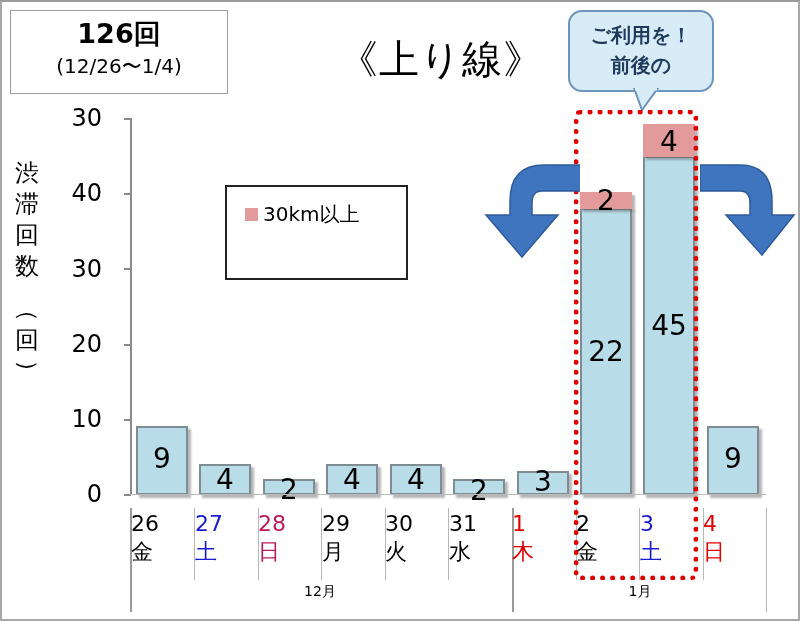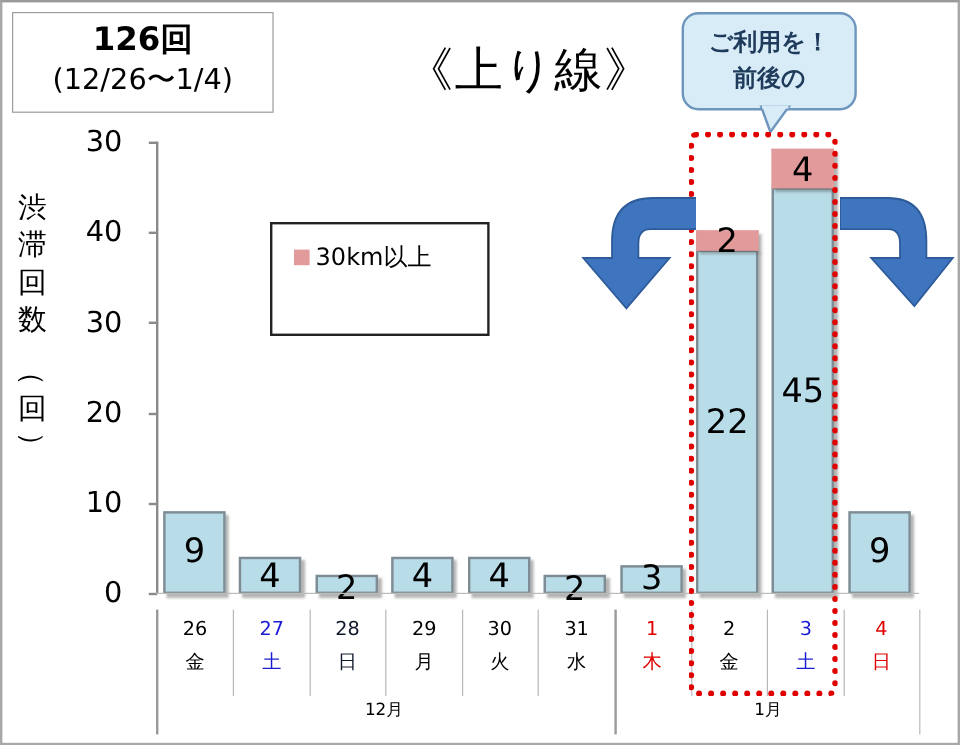--- a/index.html
+++ b/index.html
@@ -3,21 +3,21 @@
 <meta charset="utf-8">
 <style>
   html, body { margin:0; padding:0; background:#ffffff; }
   body { width:800px; height:621px; position:relative; overflow:hidden;
          font-family:"DejaVu Sans","Liberation Sans",sans-serif; color:#000; }
   .frame { position:absolute; left:0; top:0; width:796px; height:617px;
            border:2px solid #a8a8a8; border-top-color:#9a9a9a; background:#fff; }
   .count-box { position:absolute; left:10px; top:10px; width:218px; height:84px;
                border:1px solid #9c9c9c; box-sizing:border-box; text-align:center; }
   .count-main { font-size:27px; font-weight:bold; margin-top:6px; line-height:34px; }
-  .count-sub { font-size:24px; line-height:30px; }
+  .count-sub { font-size:20px; line-height:30px; }
   .title { position:absolute; left:338px; top:34px; font-size:40px; letter-spacing:1px;
            line-height:50px; white-space:nowrap; }
   .bubble { position:absolute; left:568px; top:10px; width:146px; height:82px;
             background:#d8ecf7; border:2px solid #6d95bd; border-radius:14px;
             box-sizing:border-box; text-align:center; font-size:20px; font-weight:bold;
             color:#1f3b5c; line-height:30px; padding-top:8px; }
   .bubble-tail { position:absolute; left:632px; top:88px; }
   .ylabel { position:absolute; left:12px; top:158px; width:30px; font-size:24px;
             line-height:31px; text-align:center; }
   .yticks .tick-label { position:absolute; width:50px; text-align:right; font-size:24px;
@@ -25,21 +25,21 @@
   .axis-line { position:absolute; background:#8a8a8a; }
   .bar { position:absolute; box-sizing:border-box; border:2px solid #7f8c93;
          box-shadow:3px 3px 2px rgba(90,90,90,0.45); }
   .bar-low { background:#b8dde9; }
   .bar-high { background:#e39a9a; border-bottom:none; }
   .bar-label { position:absolute; font-size:28px; text-align:center; width:60px; line-height:30px; }
   .legend { position:absolute; left:225px; top:185px; width:183px; height:95px;
             border:2px solid #222; box-sizing:border-box; font-size:20px; }
   .legend-item { position:absolute; left:18px; display:flex; align-items:center; }
   .swatch { width:13px; height:13px; margin-right:5px; display:inline-block; }
-  .xcat { position:absolute; width:63px; text-align:center; font-size:16px; line-height:28px; }
+  .xcat { position:absolute; width:63px; font-size:22px; line-height:28px; }
   .month { position:absolute; font-size:14px; text-align:center; }
   .sep { position:absolute; width:1px; background:#b8b8b8; }
   .highlight { position:absolute; left:574px; top:110px; width:124px; height:470px;
                border:5px dotted #e00000; border-radius:6px; box-sizing:border-box; }
 </style>
 </head>
 <body>
 
 <div class="frame"></div>
 
@@ -147,21 +147,21 @@
 
 <div>
   <div class="xcat" style="left:131px; top:510px;">
     <div>26</div>
     <div>金</div>
   </div>
   <div class="xcat" style="left:195px; top:510px; color:#1a1ad0;">
     <div>27</div>
     <div>土</div>
   </div>
-  <div class="xcat" style="left:258px; top:510px; color:#0f172a;">
+  <div class="xcat" style="left:258px; top:510px; color:#be185d;">
     <div>28</div>
     <div>日</div>
   </div>
   <div class="xcat" style="left:322px; top:510px;">
     <div>29</div>
     <div>月</div>
   </div>
   <div class="xcat" style="left:385px; top:510px;">
     <div>30</div>
     <div>火</div>

